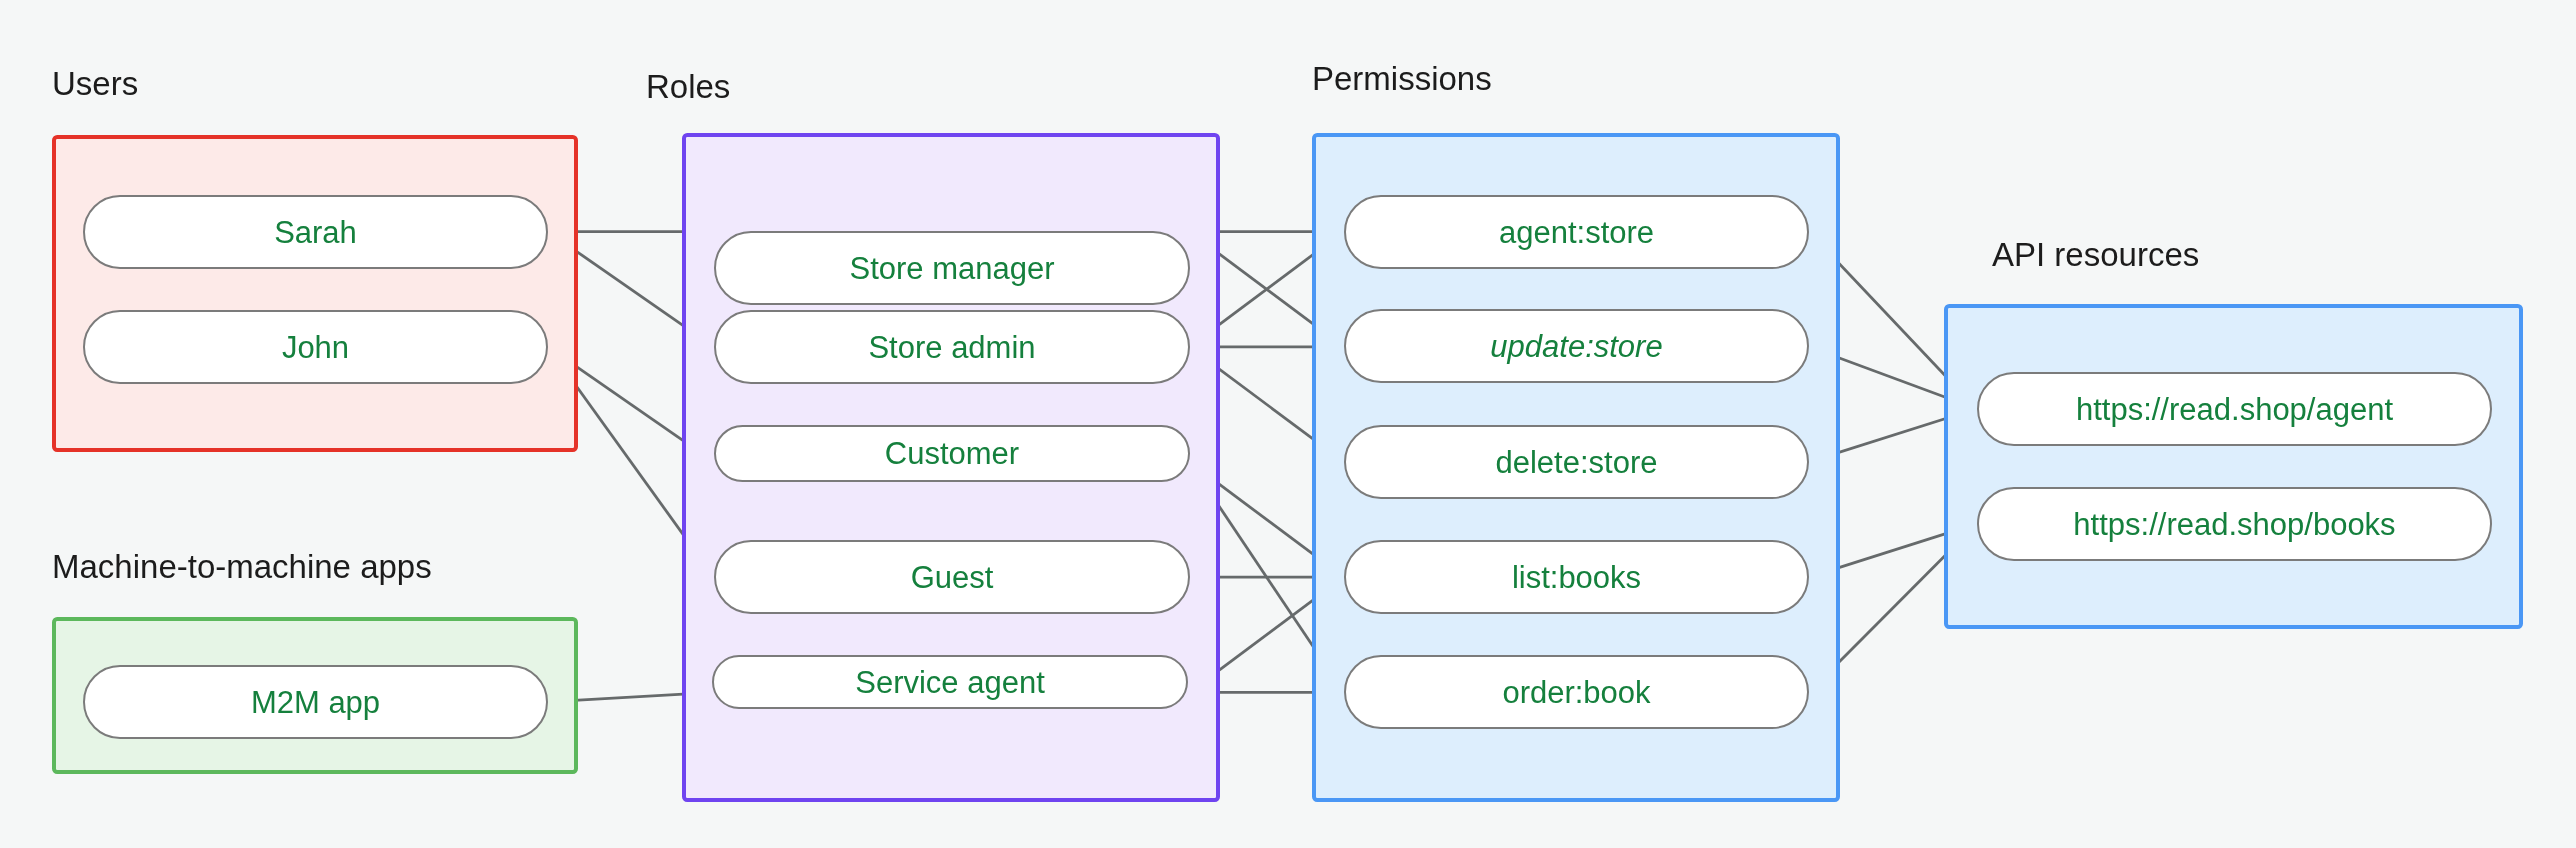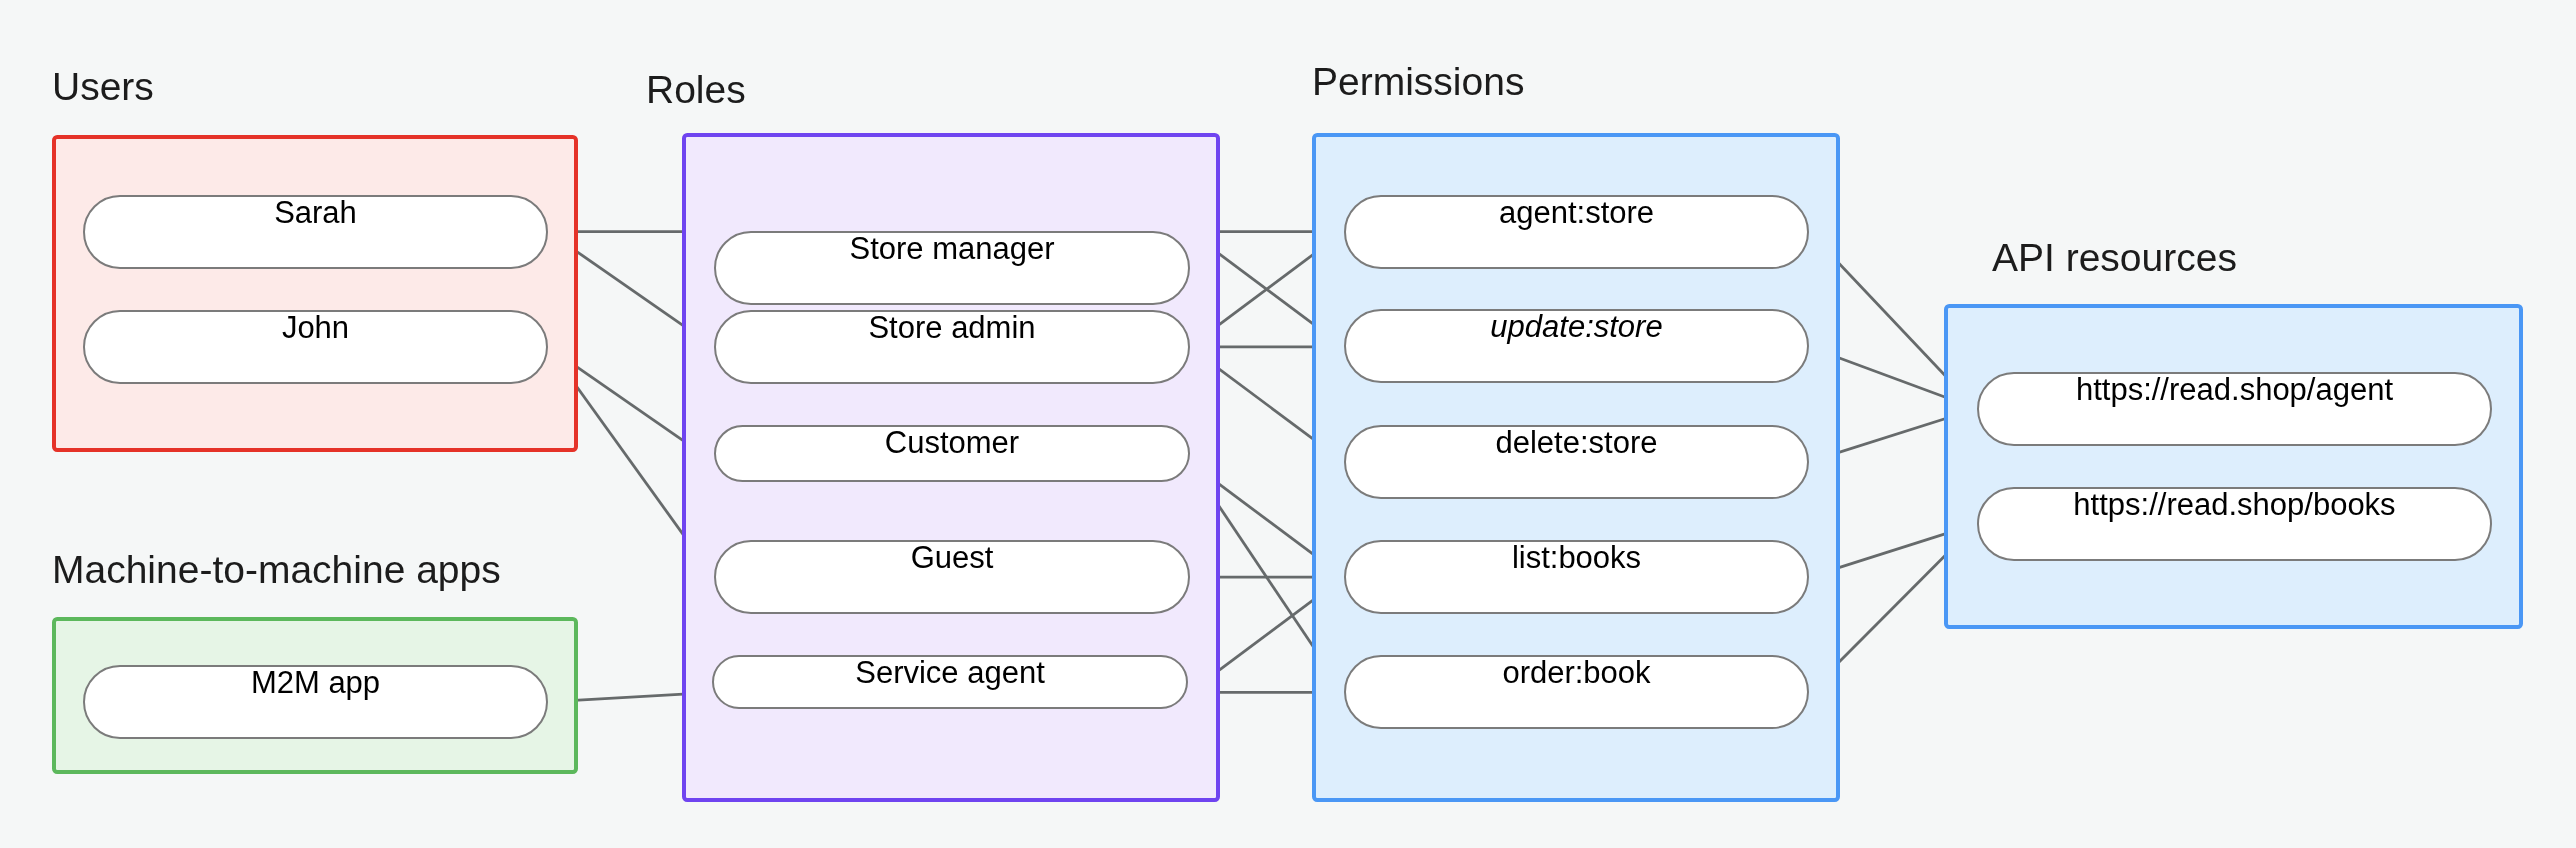--- a/index.html
+++ b/index.html
@@ -29,34 +29,35 @@
     z-index: 2;
     box-sizing: border-box;
     border-style: solid;
     border-width: 4.4px;
     border-radius: 5.2px;
   }
   .group-title {
     position: absolute;
     z-index: 3;
     color: #1c1c1c;
-    font-size: 39px;
+    font-size: 33px;
     line-height: 1;
     white-space: nowrap;
   }
   .pill {
     position: absolute;
     z-index: 4;
     box-sizing: border-box;
     background: #ffffff;
     border: 2.6px solid #7b7b7b;
     border-radius: 872px;
     display: flex;
+    align-items: center;
     justify-content: center;
-    color: #000000;
+    color: #15803d;
     font-size: 31px;
     line-height: 1;
     white-space: nowrap;
     text-align: center;
   }
   .grp-users   { border-color: #e53228; background: #fdeae8; }
   .grp-m2m     { border-color: #5cb85c; background: #e6f5e6; }
   .grp-roles   { border-color: #6f44f0; background: #f1e9fd; }
   .grp-perms   { border-color: #4a97f5; background: #ddeefd; }
   .grp-api     { border-color: #4a97f5; background: #ddeefd; }

